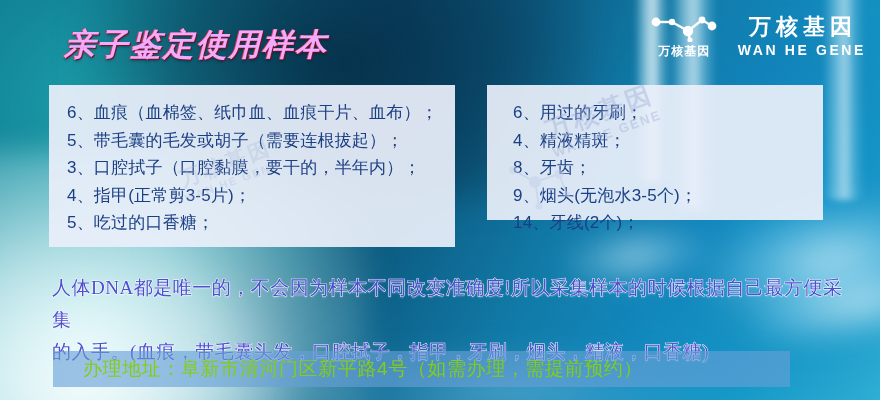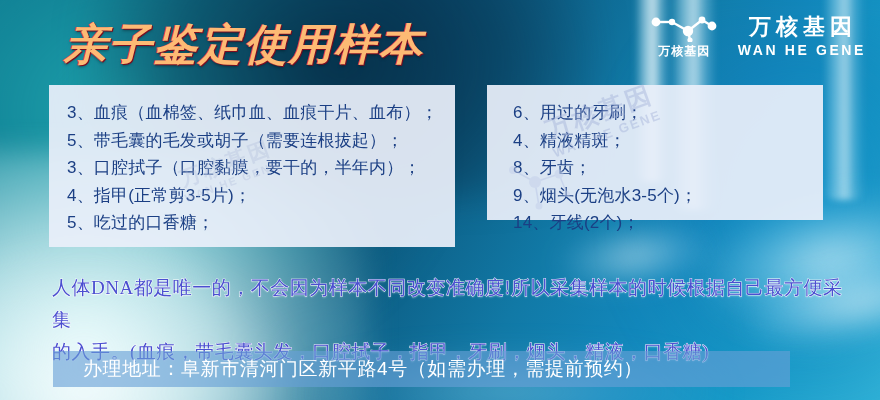--- a/index.html
+++ b/index.html
@@ -197,26 +197,26 @@
     font-weight: bold;
     letter-spacing: 2.6px;
     text-indent: 2.6px;
     margin-top: 3px;
     white-space: nowrap;
   }
 
   
   .title {
     position: absolute;
-    left: 64px; top: 16px;
-    font-size: 43px;
+    left: 64px; top: 24px;
+    font-size: 31px;
     font-weight: bold;
     font-style: italic;
     letter-spacing: 2px;
-    color: #fdba74;
+    color: #f0abfc;
     text-shadow:
       1px 1px 0 #7d0c20,
       -1px 0 0 #e23a50,
       0 2px 3px rgba(0,0,0,0.35);
     white-space: nowrap;
     z-index: 6;
   }
 
   
   .list-box {
@@ -290,21 +290,21 @@
   .address-bar {
     position: absolute;
     left: 53px; top: 351px;
     width: 737px; height: 36px;
     background: rgba(104,160,214,0.62);
     display: flex;
     align-items: center;
     z-index: 6;
   }
   .address-text {
-    color: #ffffff;
+    color: #84cc16;
     font-size: 19px;
     letter-spacing: 0.6px;
     padding-left: 30px;
     white-space: nowrap;
   }
 </style>
 </head>
 <body>
 
 <div id="poster">
@@ -348,21 +348,21 @@
     </div>
     <div class="logo-wordmark">
       <span class="logo-cn">万核基因</span>
       <span class="logo-en">WAN HE GENE</span>
     </div>
   </div>
 
   <div class="title">亲子鉴定使用样本</div>
 
   <div class="list-box box-left">
-    <div class="list-item">3、血痕（血棉签、纸巾血、血痕干片、血布）；</div>
+    <div class="list-item">6、血痕（血棉签、纸巾血、血痕干片、血布）；</div>
     <div class="list-item">5、带毛囊的毛发或胡子（需要连根拔起）；</div>
     <div class="list-item">3、口腔拭子（口腔黏膜，要干的，半年内）；</div>
     <div class="list-item">4、指甲(正常剪3-5片)；</div>
     <div class="list-item">5、吃过的口香糖；</div>
   </div>
 
   <div class="list-box box-right">
     <div class="list-item">6、用过的牙刷；</div>
     <div class="list-item">4、精液精斑；</div>
     <div class="list-item">8、牙齿；</div>

